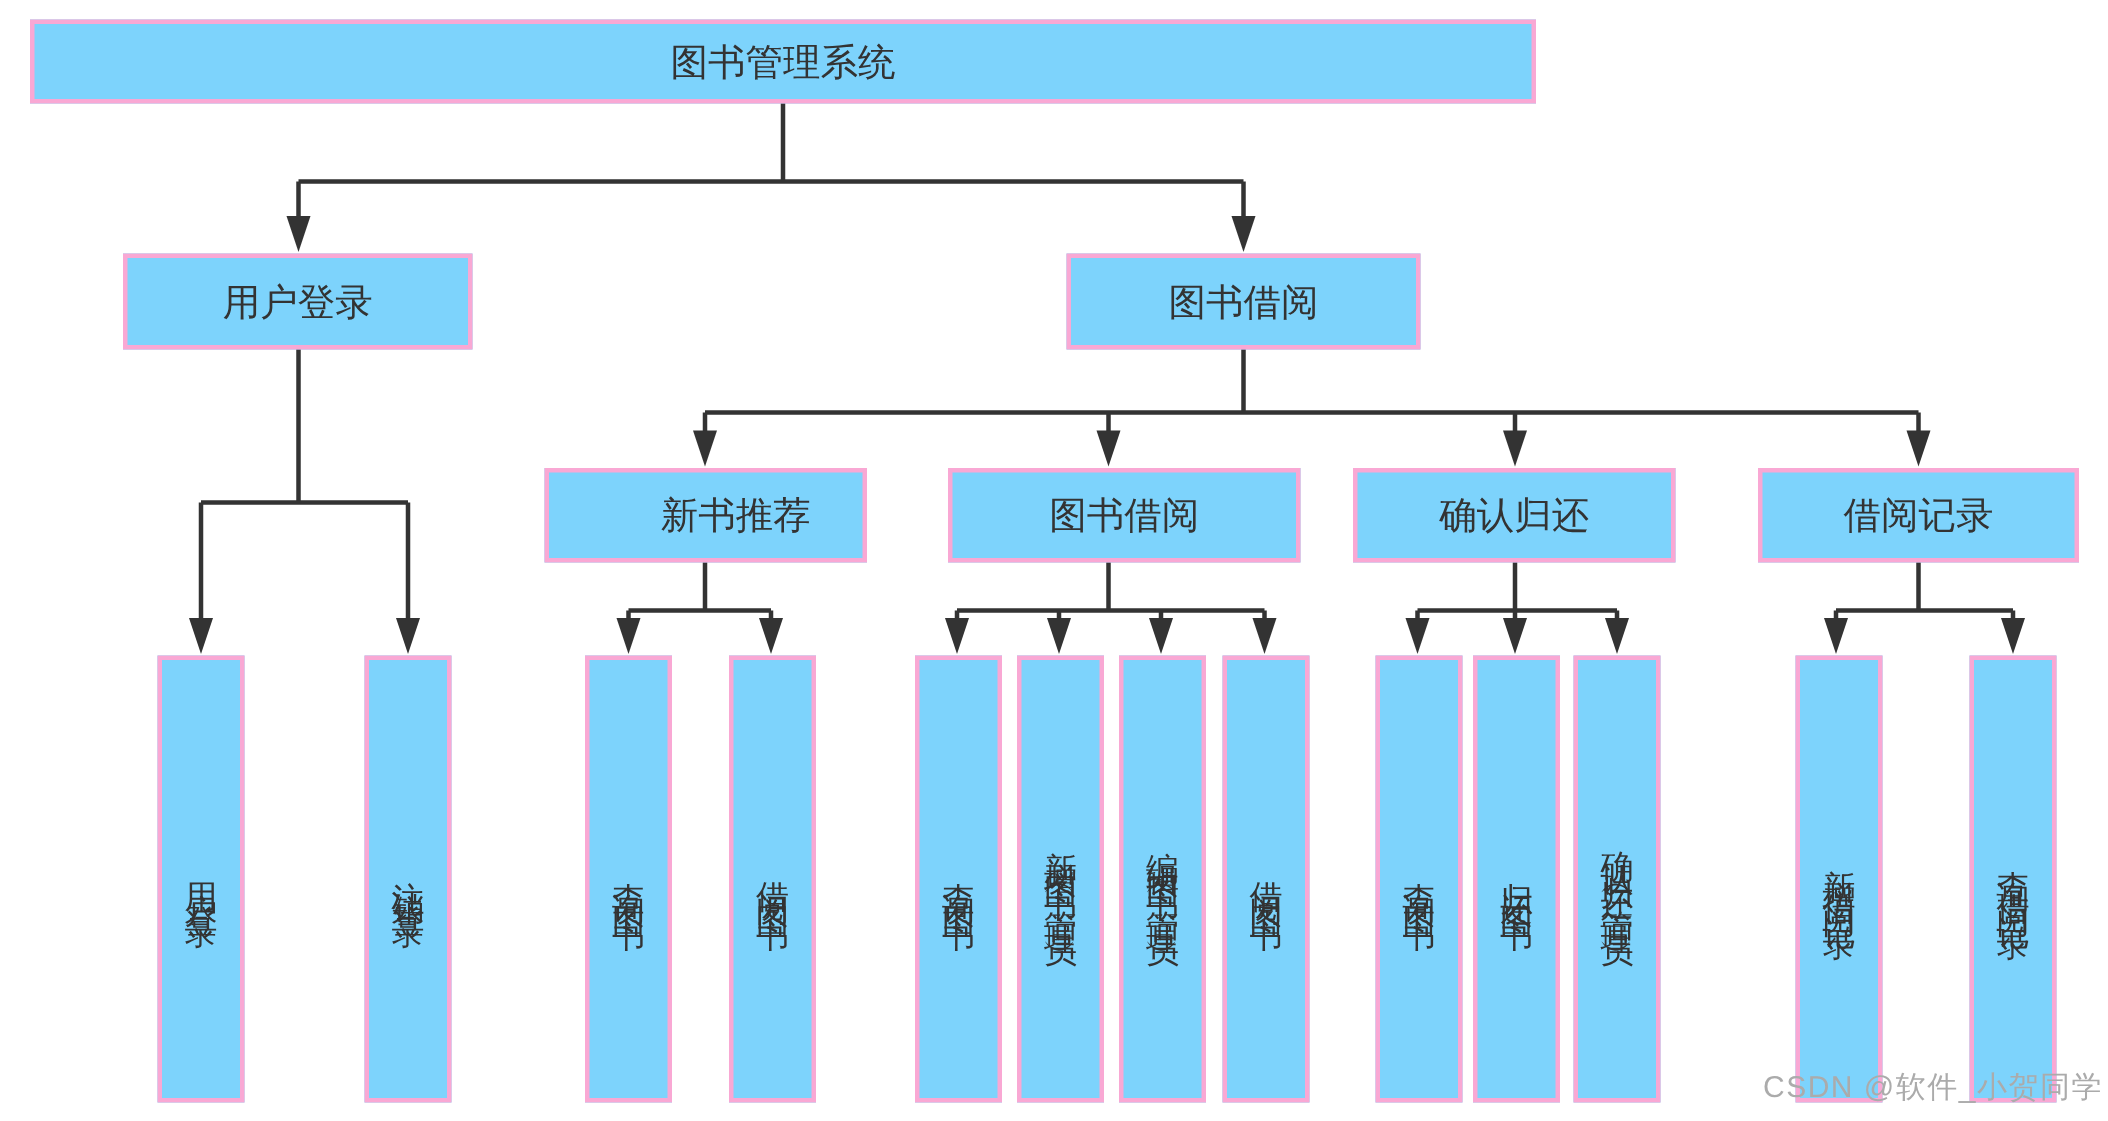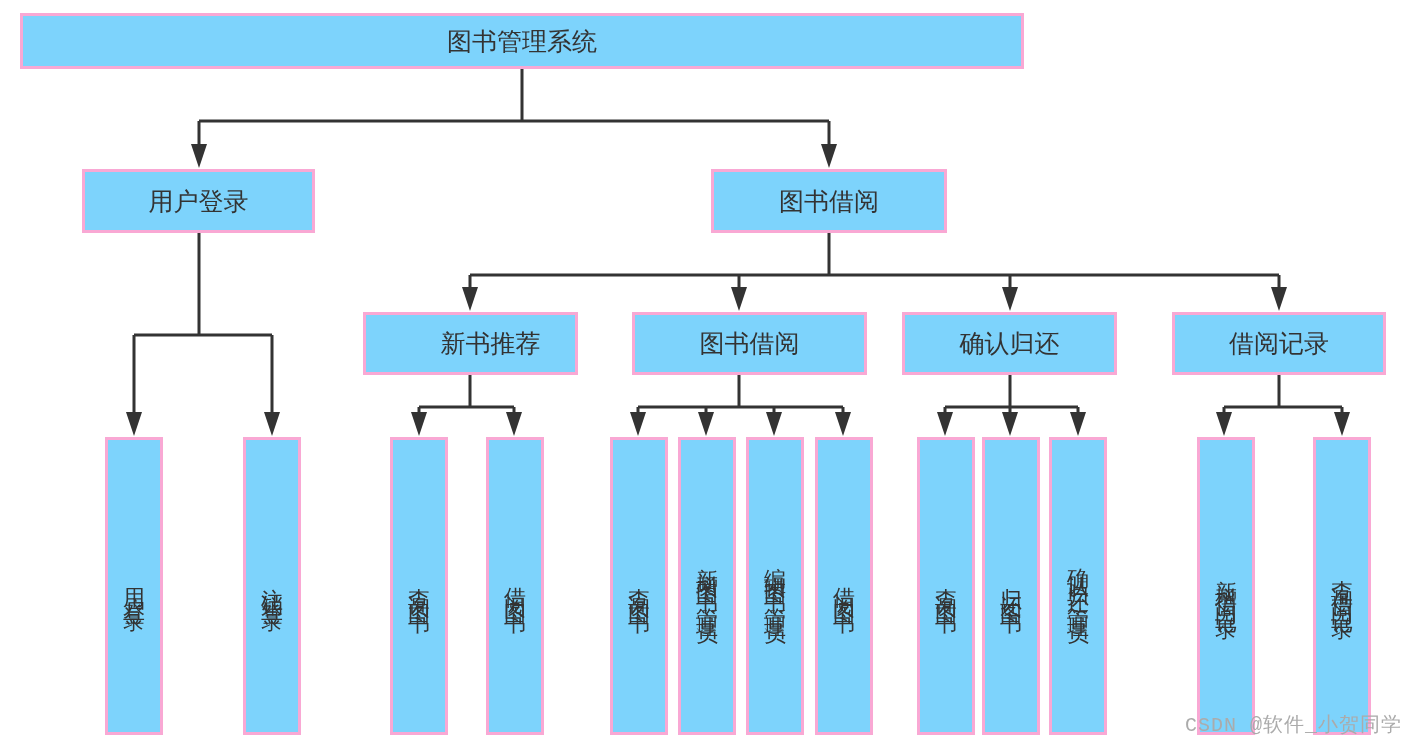--- a/index.html
+++ b/index.html
@@ -70,21 +70,20 @@
   .l-e2 { left: 1313px; }
   .watermark {
     position: absolute;
     top: 711px;
     right: 3px;
     font-size: 20px;
     color: #ababab;
     letter-spacing: 1px;
     z-index: 5;
     white-space: nowrap;
-    font-family: Liberation Mono, monospace;
   }
 </style>
 </head>
 <body>
 
 <div class="canvas">
 
   <svg class="connector-layer" viewBox="0 0 1405 747" xmlns="http://www.w3.org/2000/svg">
     <path d="M522 68 V121
              M199 121 H829

